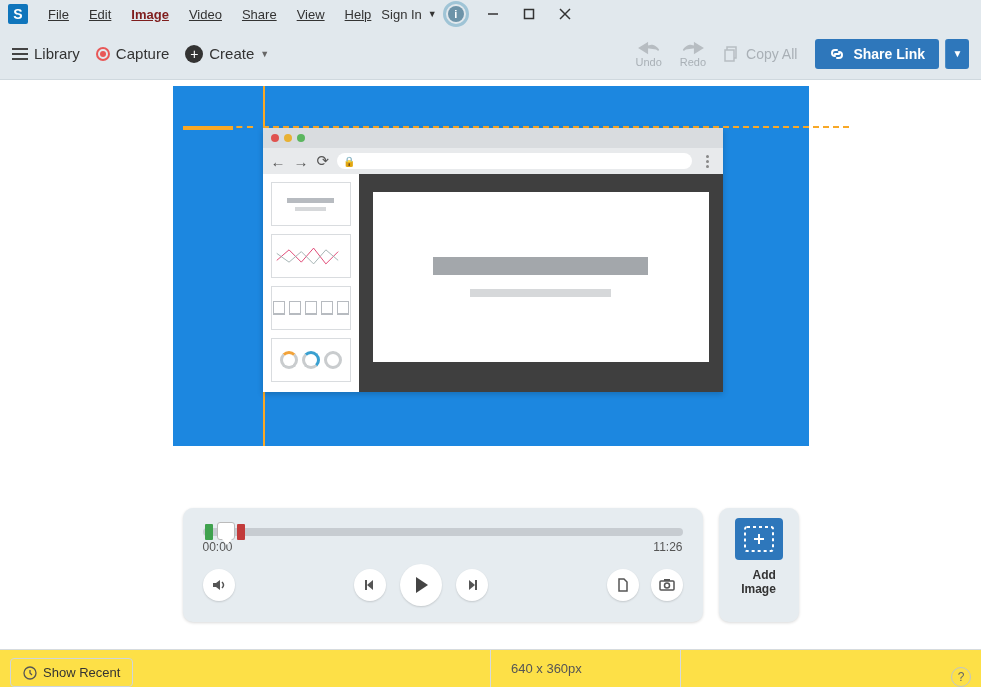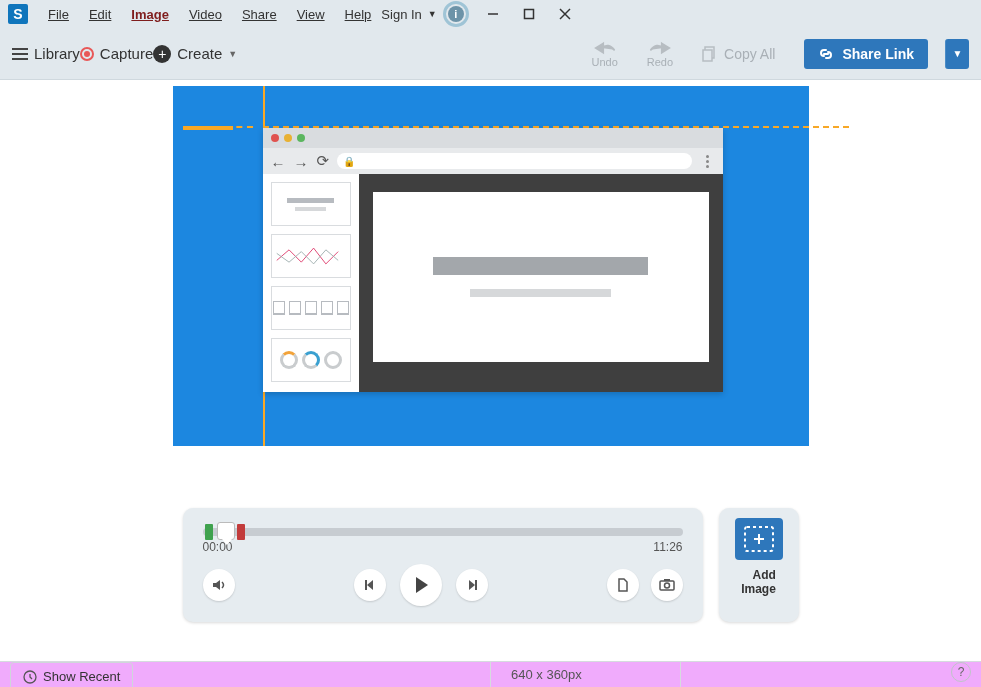--- a/index.html
+++ b/index.html
@@ -13,29 +13,29 @@
 .menu-item .ul { text-decoration: underline; }
 .title { flex: 1; text-align: center; color: #333; font-size: 13px; }
 .signin { display: flex; align-items: center; gap: 6px; color: #333; }
 .signin .caret { font-size: 9px; }
 .info-ring { width: 26px; height: 26px; border: 3px solid #9fc4d6; border-radius: 50%; display: flex; align-items: center; justify-content: center; margin: 0 6px; }
 .info-dot { width: 16px; height: 16px; background: #6d93a8; border-radius: 50%; color: #fff; display: flex; align-items: center; justify-content: center; font-size: 11px; font-weight: bold; }
 .winbtn { width: 36px; height: 28px; display: flex; align-items: center; justify-content: center; color: #333; }
 
 
 .toolbar { height: 52px; background: #e1e8ed; display: flex; align-items: center; padding: 0 12px; gap: 16px; border-bottom: 1px solid #cfd8de; }
-.tool-left { display: flex; align-items: center; }
+.tool-left { display: flex; align-items: center; gap: 16px; }
 .ham { display: flex; flex-direction: column; gap: 3px; }
 .ham span { width: 16px; height: 2px; background: #444; }
 .tlabel { font-size: 15px; color: #333; display: flex; align-items: center; gap: 6px; }
 .rec-dot { width: 14px; height: 14px; border: 2px solid #e85757; border-radius: 50%; position: relative; }
 .rec-dot::after { content: ""; position: absolute; inset: 2px; background: #e85757; border-radius: 50%; }
 .plus-circle { width: 18px; height: 18px; background: #333; border-radius: 50%; color: #fff; display: flex; align-items: center; justify-content: center; font-size: 14px; line-height: 1; }
 .caret-sm { font-size: 9px; color: #666; }
-.tool-right { margin-left: auto; display: flex; align-items: center; gap: 29px; }
+.tool-right { margin-left: auto; display: flex; align-items: center; gap: 18px; }
 .ur { display: flex; flex-direction: column; align-items: center; color: #a9b0b6; font-size: 11px; }
 .ur svg { width: 22px; height: 16px; }
 .copyall { display: flex; align-items: flex-end; gap: 6px; color: #a9b0b6; font-size: 14px; }
 .sharebtn { background: #2e77bb; color: #fff; height: 30px; padding: 0 14px; display: flex; align-items: center; gap: 8px; border-radius: 3px; font-size: 14px; font-weight: 600; }
 .sharecaret { background: #2e77bb; color: #fff; height: 30px; width: 24px; display: flex; align-items: center; justify-content: center; border-radius: 3px; font-size: 10px; margin-left: -12px; border-left: 1px solid #4a8cc7; }
 
 
 .canvas-area { height: 420px; background: #fff; display: flex; align-items: flex-start; justify-content: center; padding-top: 6px; }
 .canvas { width: 636px; height: 360px; background: #1c87e0; position: relative; }
 .guide-v { position: absolute; left: 90px; top: 0; bottom: 0; width: 2px; background: #f9a825; }
@@ -81,21 +81,21 @@
 .controls-row { display: flex; align-items: center; margin-top: 10px; }
 .cbtn { width: 32px; height: 32px; background: #fff; border-radius: 50%; display: flex; align-items: center; justify-content: center; color: #444; box-shadow: 0 1px 2px rgba(0,0,0,.15); }
 .playbtn { width: 42px; height: 42px; }
 .center-ctrls { flex: 1; display: flex; align-items: center; justify-content: center; gap: 14px; }
 .right-ctrls { display: flex; gap: 12px; }
 .addvid { width: 80px; background: #e6ecf0; border-radius: 10px; padding: 10px 10px 8px; display: flex; flex-direction: column; align-items: center; gap: 8px; box-shadow: 0 1px 3px rgba(0,0,0,.15); }
 .addvid-btn { width: 48px; height: 42px; background: #2e77bb; border-radius: 4px; display: flex; align-items: center; justify-content: center; }
 .addvid-lbl { font-size: 12px; font-weight: 600; color: #333; text-align: right; line-height: 1.2; }
 
 
-.statusbar { position: absolute; bottom: 0; left: 0; right: 0; height: 26px; border-top: 1px solid #d6dbde; display: flex; align-items: flex-start; padding: 0 10px; background: #f0abfc; }
+.statusbar { position: absolute; bottom: 0; left: 0; right: 0; height: 38px; border-top: 1px solid #d6dbde; display: flex; align-items: flex-end; padding: 0 10px; background: #fde047; }
 .showrecent { border: 1px solid #cfd6da; border-radius: 4px; padding: 6px 12px; display: flex; align-items: center; gap: 6px; color: #333; font-size: 13px; }
 .dims { position: absolute; left: 490px; right: 300px; top: 0; bottom: 0; border-left: 1px solid #d6dbde; border-right: 1px solid #d6dbde; display: flex; align-items: center; padding: 0 20px; color: #555; }
 .help { margin-left: auto; width: 20px; height: 20px; border: 1px solid #bfc5c9; border-radius: 50%; display: flex; align-items: center; justify-content: center; color: #666; font-size: 12px; }
 svg { display: block; }
 </style>
 </head>
 <body>
 
 <div class="menubar">
   <div class="logo">S</div>

